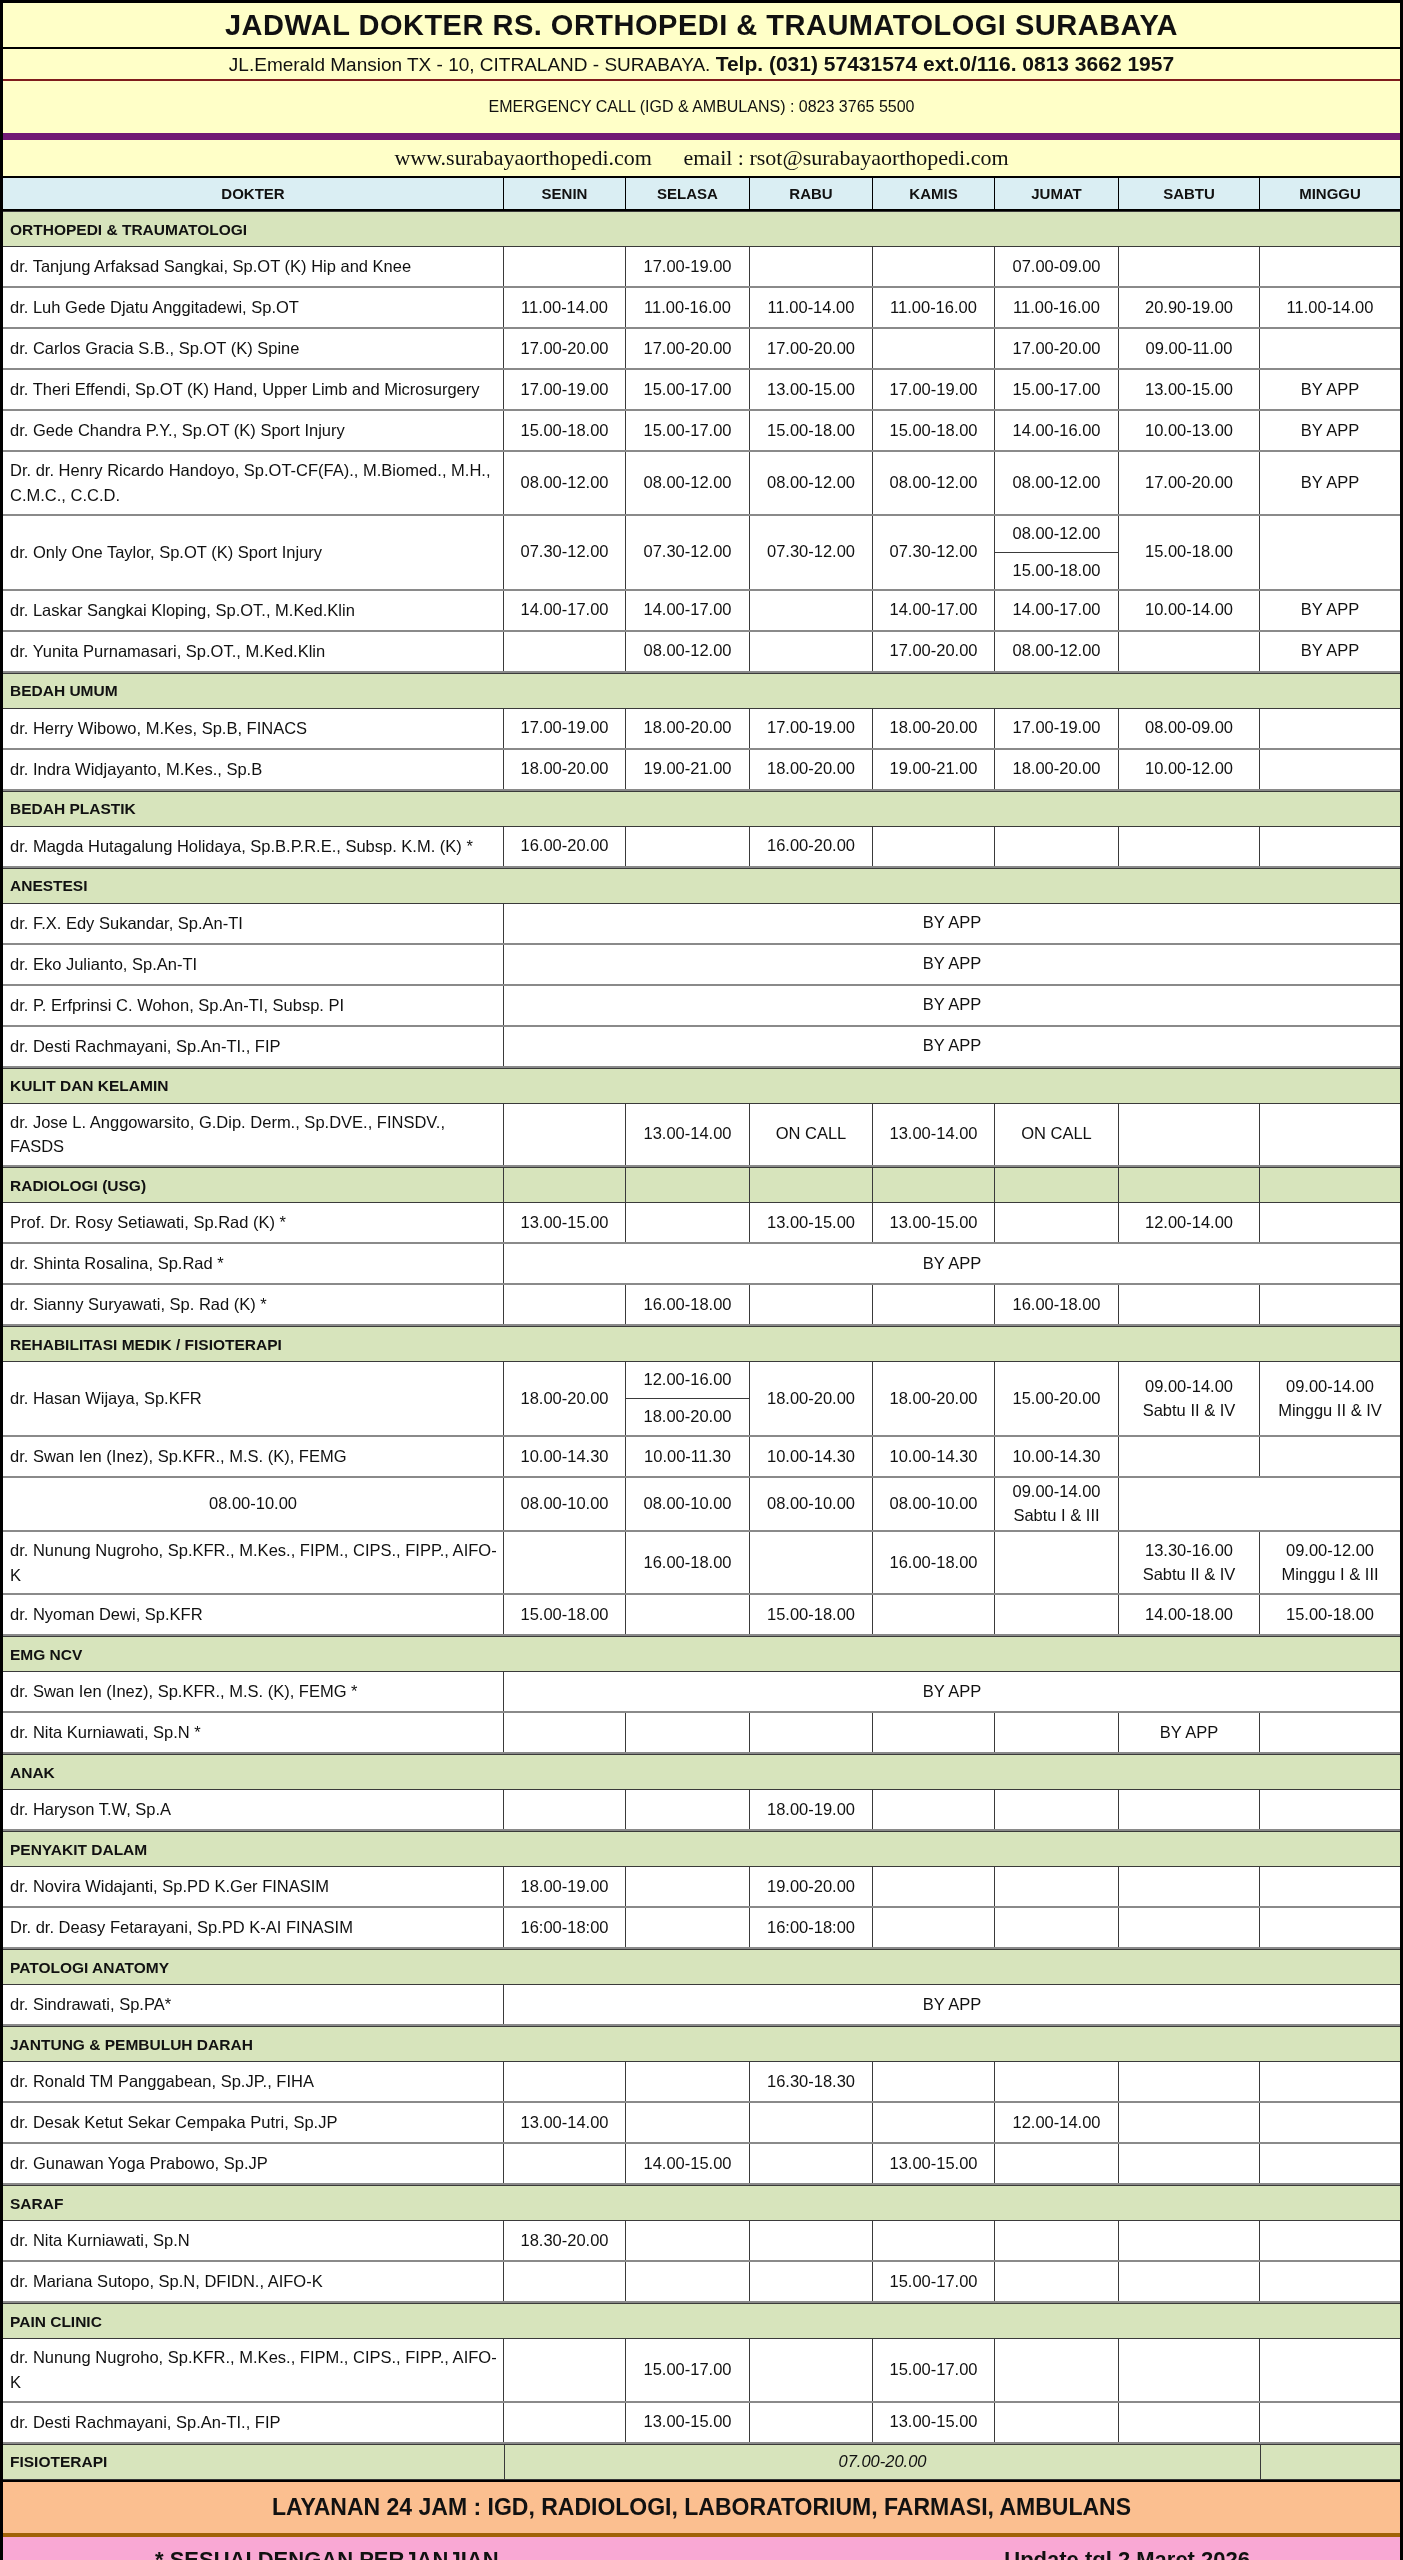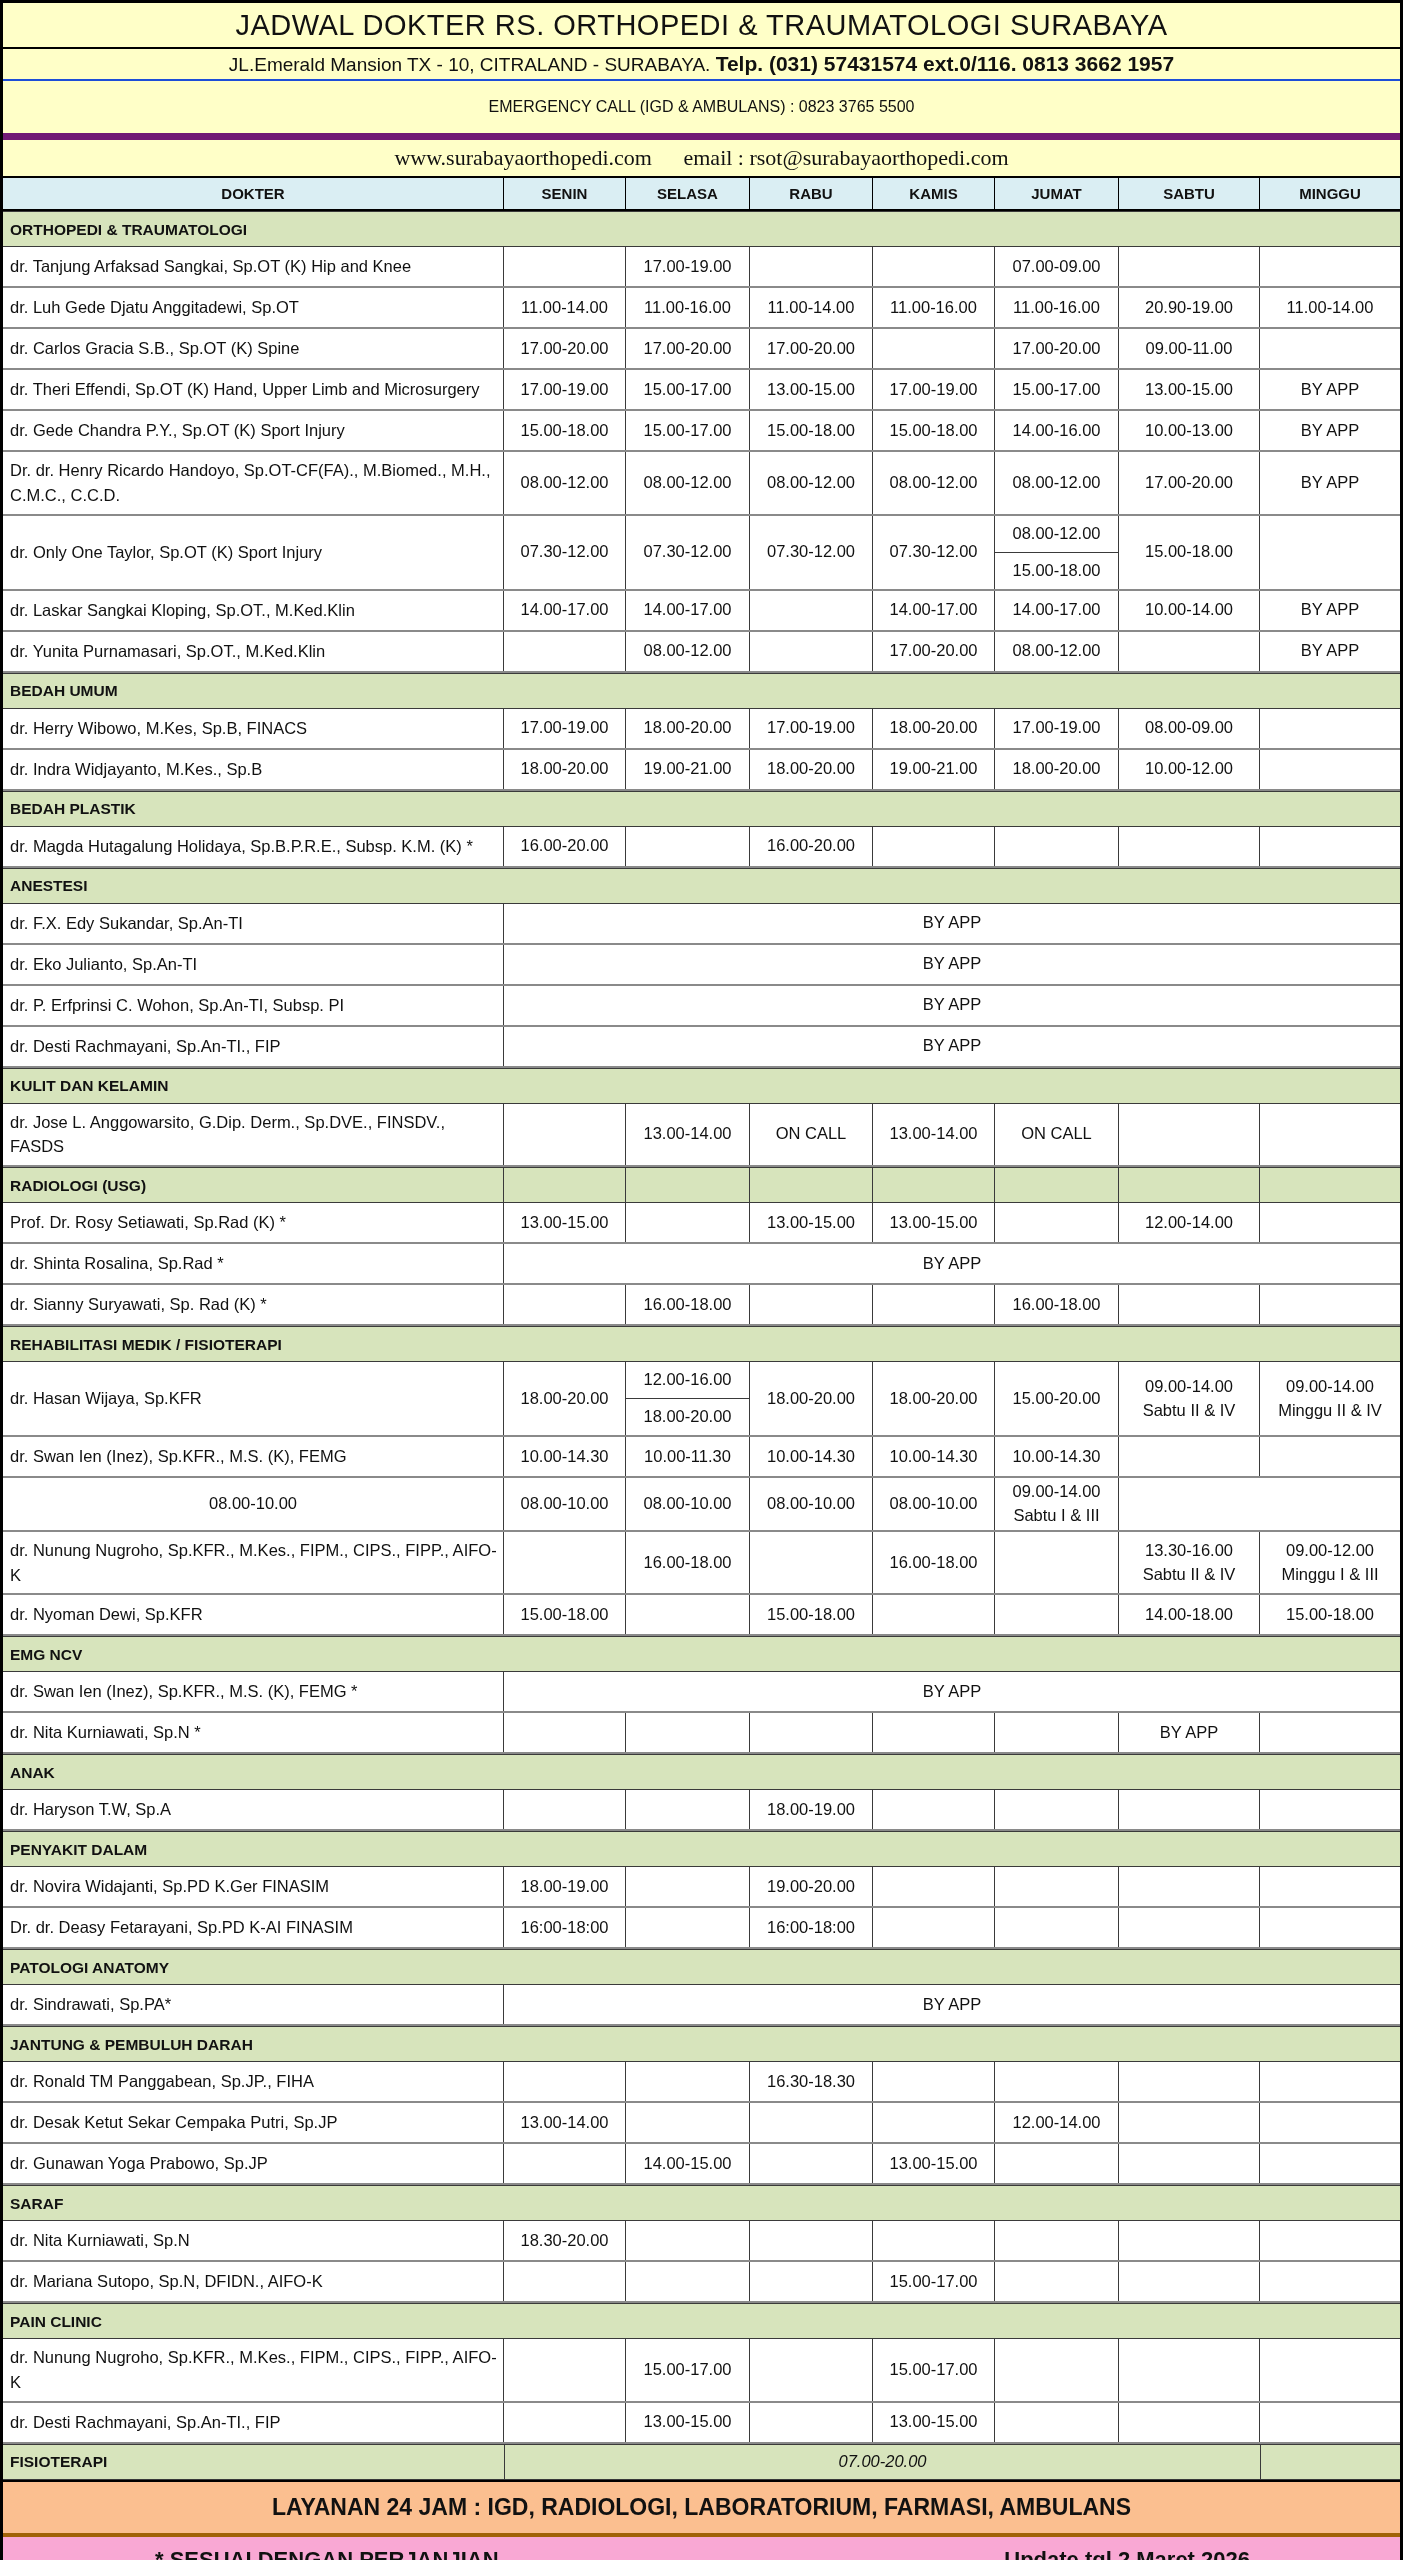--- a/index.html
+++ b/index.html
@@ -1,22 +1,22 @@
 <!DOCTYPE html>
 <html><head>
 <meta charset="utf-8">
 <style>
   html,body{margin:0;padding:0;background:#ffffff;}
   body{font-family:"Liberation Sans", sans-serif; color:#111;}
   #sheet{width:1403px; margin:0 auto; border:3px solid #000; box-sizing:border-box; background:#fff;}
 
   
   .hrow{background:#ffffc8; text-align:center; box-sizing:border-box;}
-  .title-row{border-bottom:2px solid #000; padding:6px 4px 5px; font-size:29px; font-weight:normal; letter-spacing:.5px;}
-  .addr-row{border-bottom:2px solid #1d4ed8; padding:3px 4px; font-size:19px;}
+  .title-row{border-bottom:2px solid #000; padding:6px 4px 5px; font-size:29px; font-weight:bold; letter-spacing:.5px;}
+  .addr-row{border-bottom:2px solid #7f1d1d; padding:3px 4px; font-size:19px;}
   .addr-row .bold{font-weight:bold; font-size:21px;}
   .emer-row{border-bottom:7px solid #701a75; padding:17px 4px; font-size:16px;}
   .www-row{border-bottom:2px solid #000; padding:5px 4px; font-family:"Liberation Serif", serif; font-size:22px;}
   .www-row .gap{display:inline-block; width:26px;}
 
   
   .grid{display:grid; grid-template-columns:501px 122px 124px 123px 122px 124px 141px 140px;}
   .colhead{background:#daeef3; border-bottom:2px solid #000;}
   .colhead .hc{font-weight:bold; font-size:15px; text-align:center; padding:7px 2px; border-right:1px solid #000; box-sizing:border-box;}
   .colhead .hc:last-child{border-right:none;}

